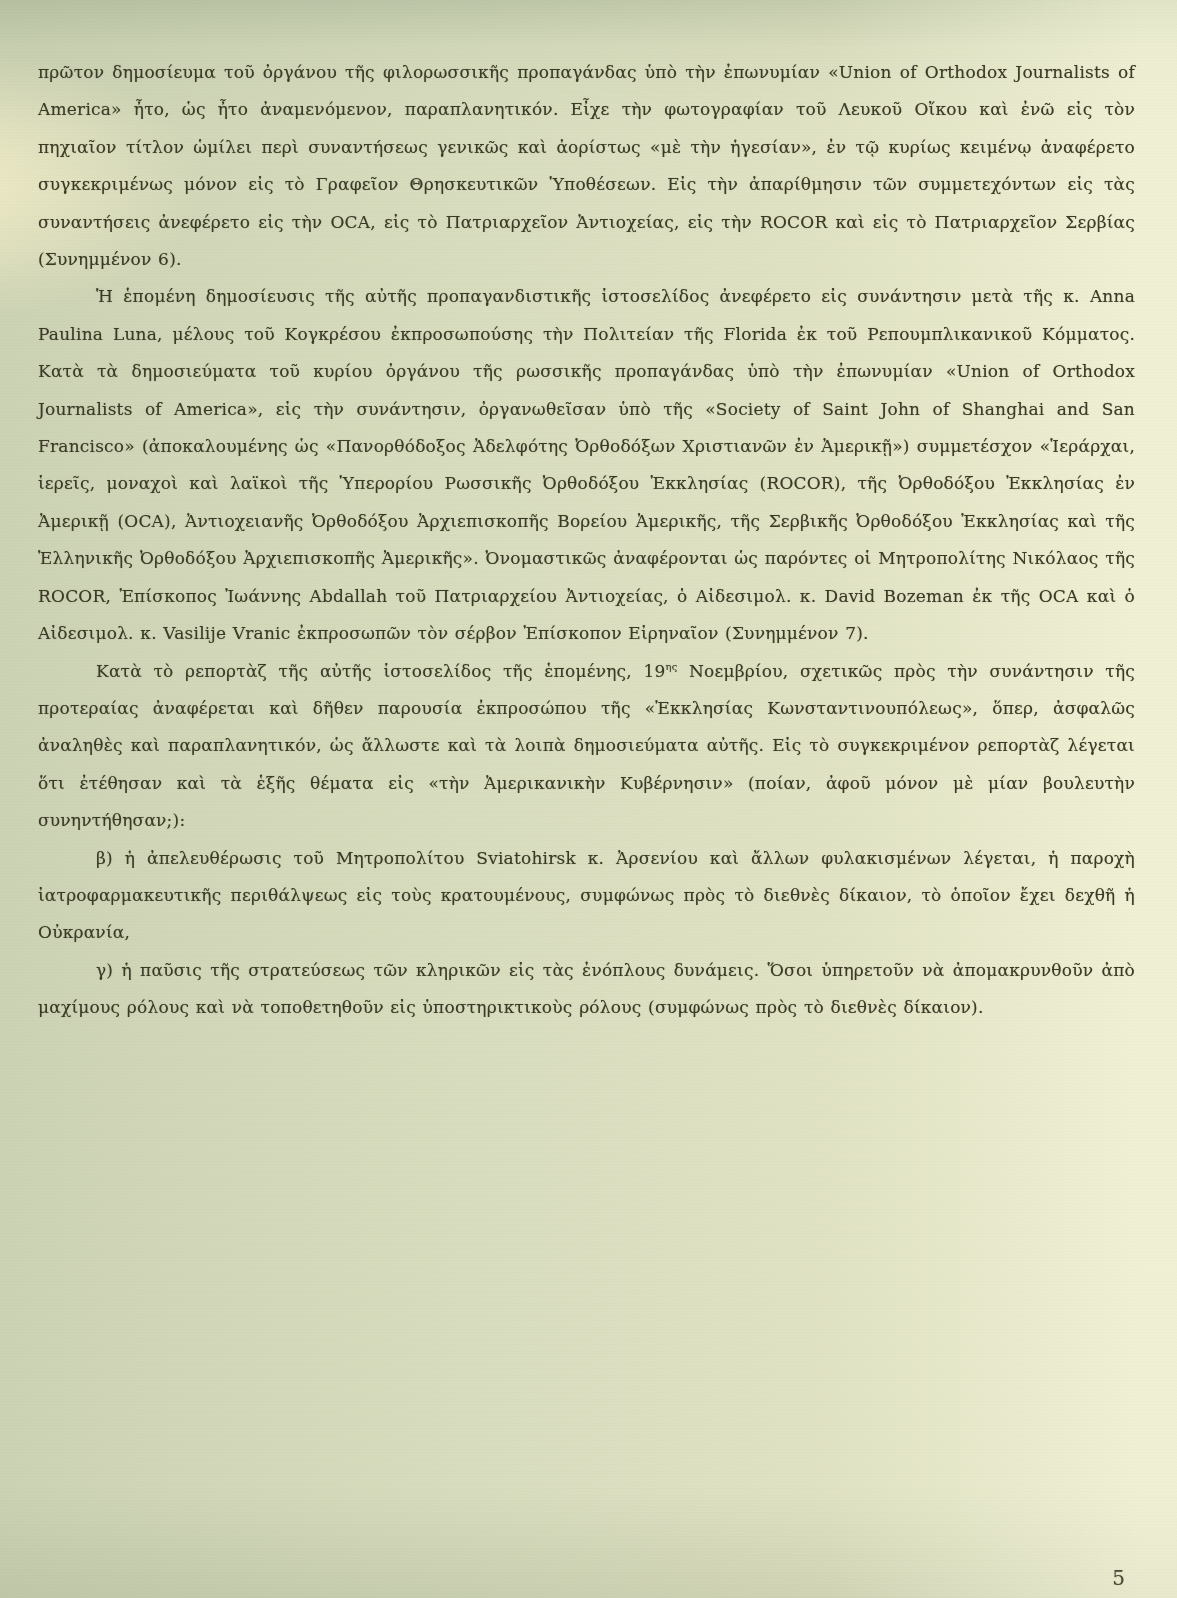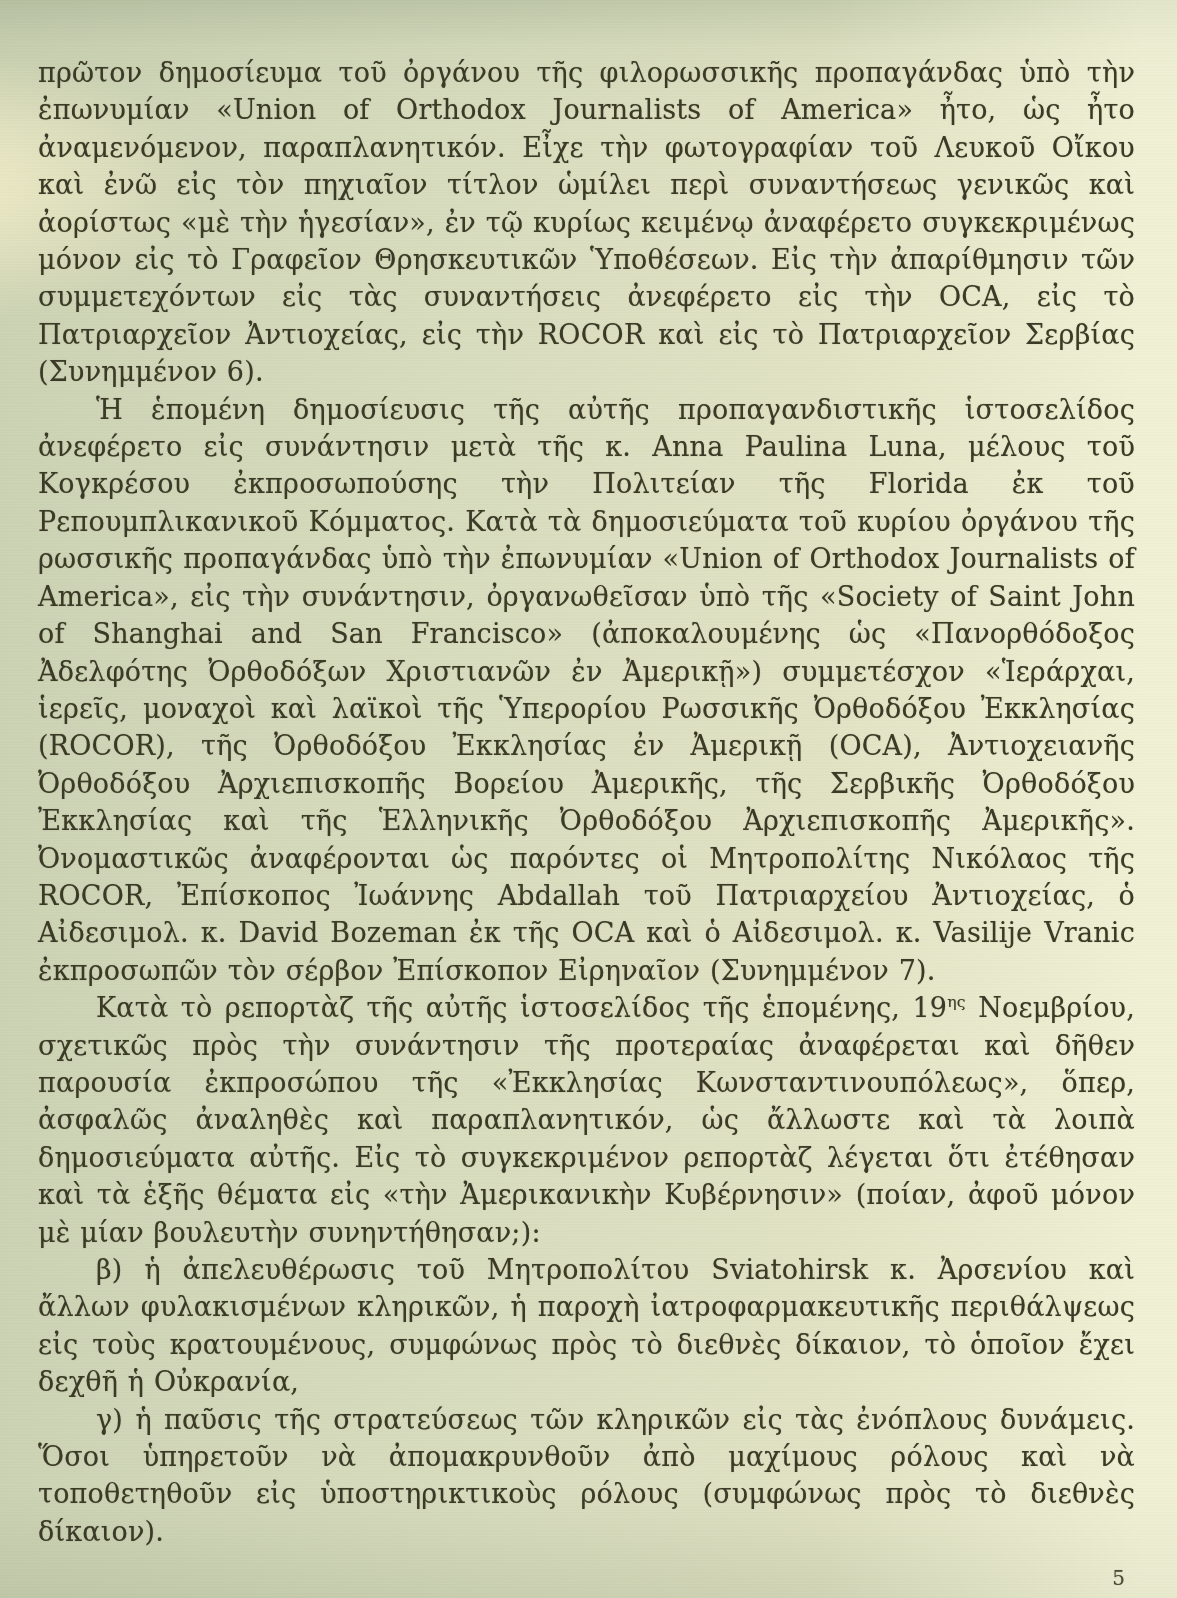--- a/index.html
+++ b/index.html
@@ -33,21 +33,21 @@
       rgba(255,255,240,0.02) 2px,
       rgba(255,255,240,0.02) 3px
     );
   }
   .textblock {
     position: relative;
     z-index: 1;
   }
   p.para {
     margin: 0;
-    font-size: 27px;
+    font-size: 17px;
     line-height: 37.4px;
     text-align: justify;
     letter-spacing: 0.2px;
     word-spacing: 1px;
     text-indent: 58px;
     text-shadow: 0 0 1px rgba(59,58,38,0.40);
   }
   p.para.first {
     text-indent: 0;
   }
@@ -73,20 +73,20 @@
   <div class="scanline-overlay"></div>
 
   <div class="textblock">
     <p class="para first">πρῶτον δημοσίευμα τοῦ ὀργάνου τῆς φιλορωσσικῆς προπαγάνδας ὑπὸ τὴν ἐπωνυμίαν «Union of Orthodox Journalists of America» ἦτο, ὡς ἦτο ἀναμενόμενον, παραπλανητικόν. Εἶχε τὴν φωτογραφίαν τοῦ Λευκοῦ Οἴκου καὶ ἐνῶ εἰς τὸν πηχιαῖον τίτλον ὡμίλει περὶ συναντήσεως γενικῶς καὶ ἀορίστως «μὲ τὴν ἡγεσίαν», ἐν τῷ κυρίως κειμένῳ ἀναφέρετο συγκεκριμένως μόνον εἰς τὸ Γραφεῖον Θρησκευτικῶν Ὑποθέσεων. Εἰς τὴν ἀπαρίθμησιν τῶν συμμετεχόντων εἰς τὰς συναντήσεις ἀνεφέρετο εἰς τὴν OCA, εἰς τὸ Πατριαρχεῖον Ἀντιοχείας, εἰς τὴν ROCOR καὶ εἰς τὸ Πατριαρχεῖον Σερβίας (Συνημμένον 6).</p>
 
     <p class="para">Ἡ ἑπομένη δημοσίευσις τῆς αὐτῆς προπαγανδιστικῆς ἱστοσελίδος ἀνεφέρετο εἰς συνάντησιν μετὰ τῆς κ. Anna Paulina Luna, μέλους τοῦ Κογκρέσου ἐκπροσωπούσης τὴν Πολιτείαν τῆς Florida ἐκ τοῦ Ρεπουμπλικανικοῦ Κόμματος. Κατὰ τὰ δημοσιεύματα τοῦ κυρίου ὀργάνου τῆς ρωσσικῆς προπαγάνδας ὑπὸ τὴν ἐπωνυμίαν «Union of Orthodox Journalists of America», εἰς τὴν συνάντησιν, ὀργανωθεῖσαν ὑπὸ τῆς «Society of Saint John of Shanghai and San Francisco» (ἀποκαλουμένης ὡς «Πανορθόδοξος Ἀδελφότης Ὀρθοδόξων Χριστιανῶν ἐν Ἀμερικῇ») συμμετέσχον «Ἱεράρχαι, ἱερεῖς, μοναχοὶ καὶ λαϊκοὶ τῆς Ὑπερορίου Ρωσσικῆς Ὀρθοδόξου Ἐκκλησίας (ROCOR), τῆς Ὀρθοδόξου Ἐκκλησίας ἐν Ἀμερικῇ (OCA), Ἀντιοχειανῆς Ὀρθοδόξου Ἀρχιεπισκοπῆς Βορείου Ἀμερικῆς, τῆς Σερβικῆς Ὀρθοδόξου Ἐκκλησίας καὶ τῆς Ἑλληνικῆς Ὀρθοδόξου Ἀρχιεπισκοπῆς Ἀμερικῆς». Ὀνομαστικῶς ἀναφέρονται ὡς παρόντες οἱ Μητροπολίτης Νικόλαος τῆς ROCOR, Ἐπίσκοπος Ἰωάννης Abdallah τοῦ Πατριαρχείου Ἀντιοχείας, ὁ Αἰδεσιμολ. κ. David Bozeman ἐκ τῆς OCA καὶ ὁ Αἰδεσιμολ. κ. Vasilije Vranic ἐκπροσωπῶν τὸν σέρβον Ἐπίσκοπον Εἰρηναῖον (Συνημμένον 7).</p>
 
     <p class="para"><span>Κατὰ τὸ ρεπορτὰζ τῆς αὐτῆς ἱστοσελίδος τῆς ἑπομένης, 19</span><span class="sup">ης</span><span> Νοεμβρίου, σχετικῶς πρὸς τὴν συνάντησιν τῆς προτεραίας ἀναφέρεται καὶ δῆθεν παρουσία ἐκπροσώπου τῆς «Ἐκκλησίας Κωνσταντινουπόλεως», ὅπερ, ἀσφαλῶς ἀναληθὲς καὶ παραπλανητικόν, ὡς ἄλλωστε καὶ τὰ λοιπὰ δημοσιεύματα αὐτῆς. Εἰς τὸ συγκεκριμένον ρεπορτὰζ λέγεται ὅτι ἐτέθησαν καὶ τὰ ἑξῆς θέματα εἰς «τὴν Ἀμερικανικὴν Κυβέρνησιν» (ποίαν, ἀφοῦ μόνον μὲ μίαν βουλευτὴν συνηντήθησαν;):</span></p>
 
 
-    <p class="para">β) ἡ ἀπελευθέρωσις τοῦ Μητροπολίτου Sviatohirsk κ. Ἀρσενίου καὶ ἄλλων φυλακισμένων κληρικῶν, ἡ παροχὴ ἰατροφαρμακευτικῆς περιθάλψεως εἰς τοὺς κρατουμένους, συμφώνως πρὸς τὸ διεθνὲς δίκαιον, τὸ ὁποῖον ἔχει δεχθῆ ἡ Οὐκρανία,</p>
+    <p class="para">β) ἡ ἀπελευθέρωσις τοῦ Μητροπολίτου Sviatohirsk κ. Ἀρσενίου καὶ ἄλλων φυλακισμένων λέγεται, ἡ παροχὴ ἰατροφαρμακευτικῆς περιθάλψεως εἰς τοὺς κρατουμένους, συμφώνως πρὸς τὸ διεθνὲς δίκαιον, τὸ ὁποῖον ἔχει δεχθῆ ἡ Οὐκρανία,</p>
 
     <p class="para">γ) ἡ παῦσις τῆς στρατεύσεως τῶν κληρικῶν εἰς τὰς ἐνόπλους δυνάμεις. Ὅσοι ὑπηρετοῦν νὰ ἀπομακρυνθοῦν ἀπὸ μαχίμους ρόλους καὶ νὰ τοποθετηθοῦν εἰς ὑποστηρικτικοὺς ρόλους (συμφώνως πρὸς τὸ διεθνὲς δίκαιον).</p>
 
   </div>
 
   <div class="page-number">5</div>
 </div>
 
 </body></html>

